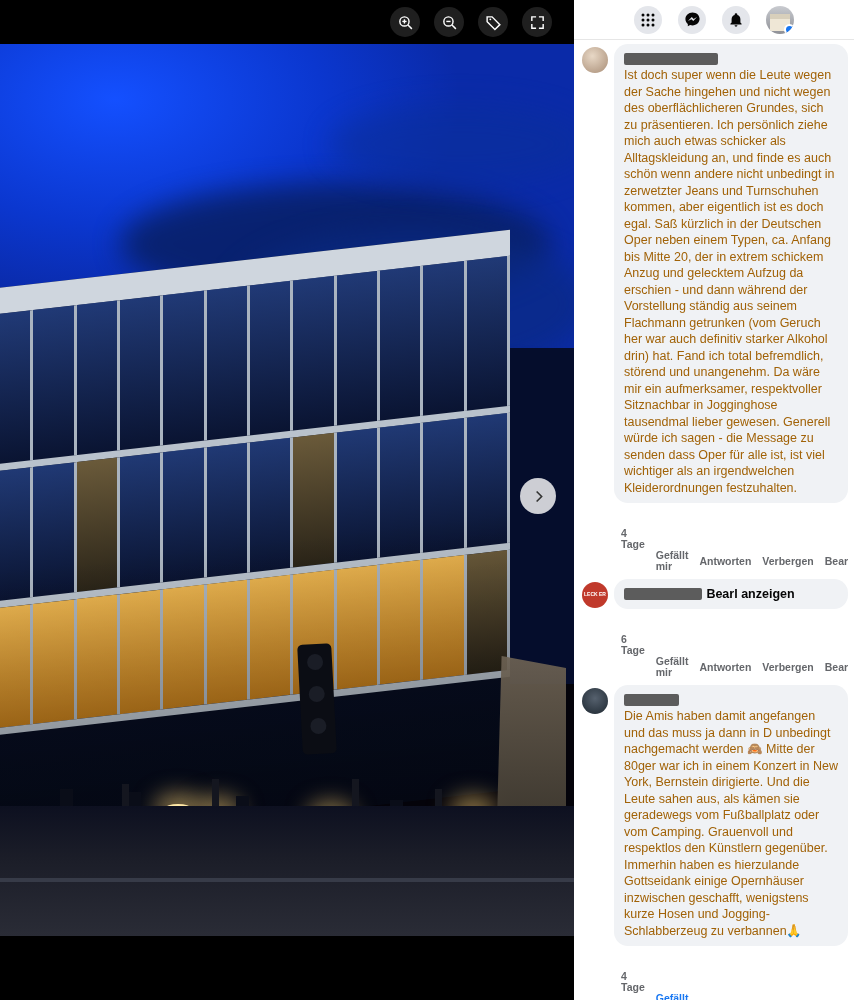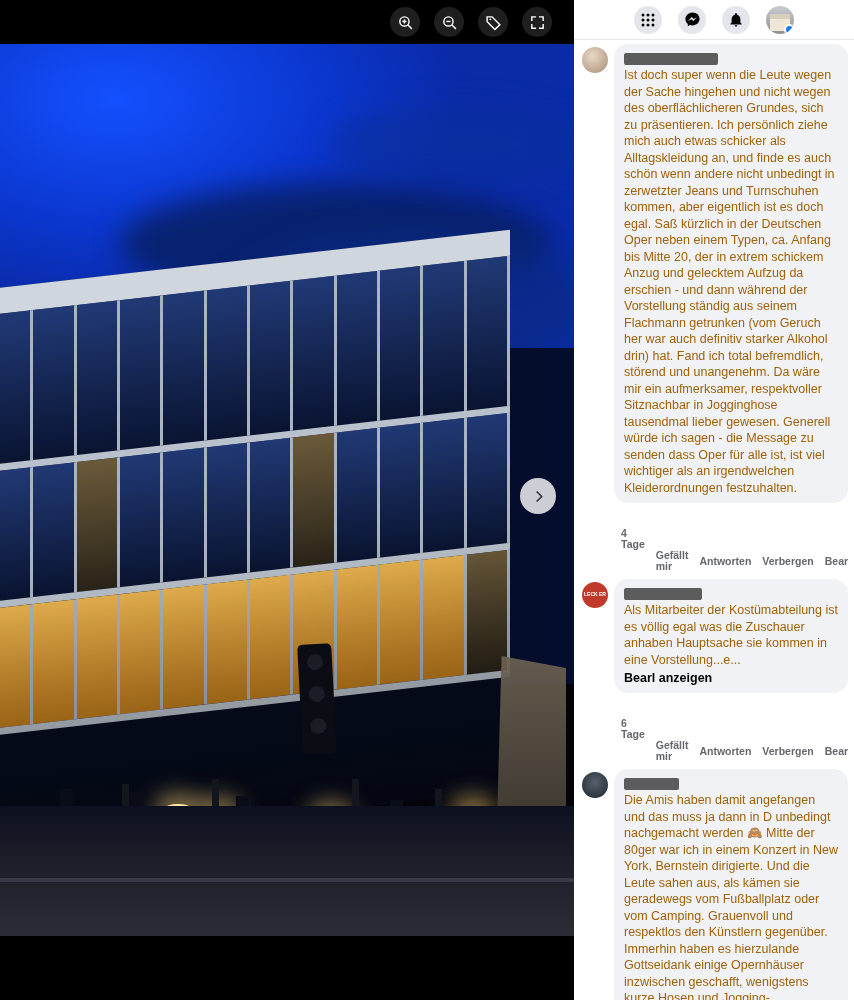--- a/index.html
+++ b/index.html
@@ -522,21 +522,20 @@
         </div>
       </div>
 
       <div class="comment">
         <div class="c-avatar a2">
           <div class="lb">LECK ER</div>
         </div>
         <div class="c-body">
           <div class="bubble">
             <div class="c-name">██████████</div>
-            <div class="c-text">Als Mitarbeiter der Kostümabteilung ist es völlig egal was die Zuschauer anhaben Hauptsache sie kommen in eine Vorstellung...e...</div>
             <span class="more-link">Bearl anzeigen</span>
           </div>
           <div class="c-actions">
             <span class="age">6 Tage</span>
             <span class="act two-line">Gefällt mir</span>
             <span class="act">Antworten</span>
             <span class="act">Verbergen</span>
             <span class="act">Bearl</span>
           </div>
         </div>

